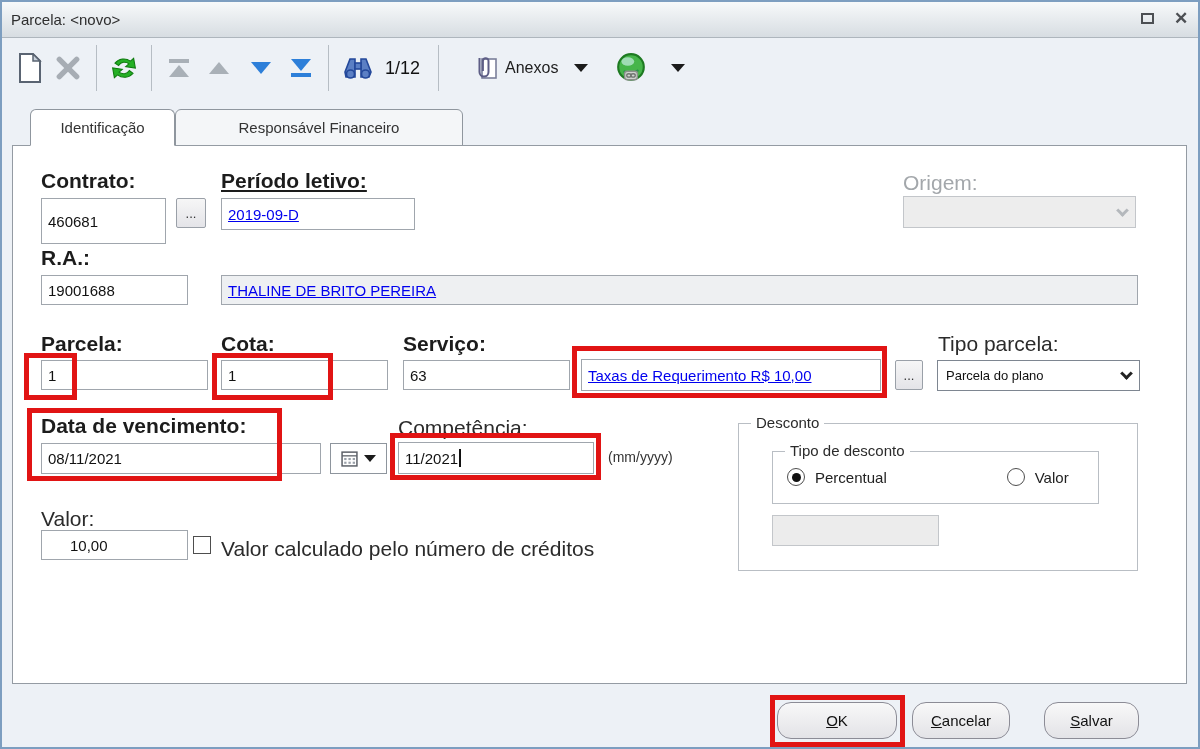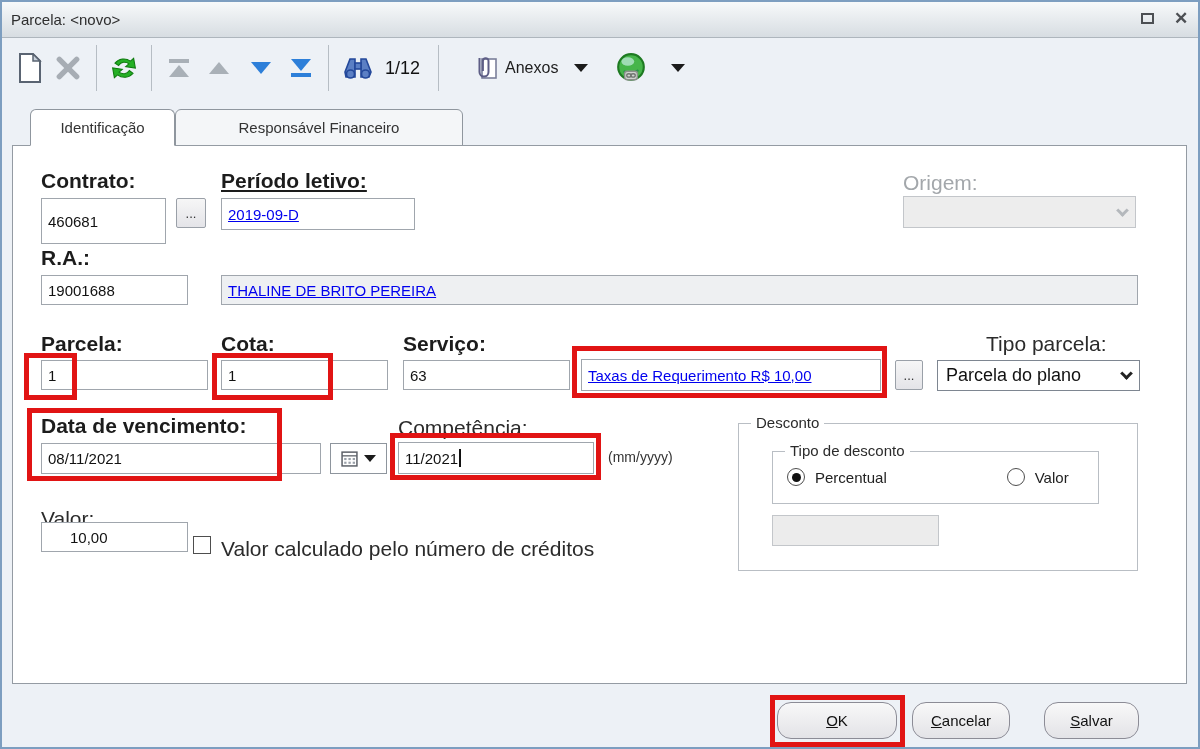--- a/index.html
+++ b/index.html
@@ -62,21 +62,21 @@
   .field.gray { background:#eef0f2; }
   .field.disabled { background:#ececec; border-color:#c3c6ca; }
   .link { color:#0000ee; text-decoration:underline; cursor:pointer; }
   .browse {
     position:absolute; background:linear-gradient(#f6f6f6,#e4e4e8); border:1px solid #9aa0a8;
     font-size:13px; color:#333; display:flex; align-items:flex-end; justify-content:center;
     padding-bottom:6px; border-radius:2px; cursor:pointer;
   }
   .select {
     position:absolute; background:#fff; border:1px solid #7e8691;
-    font-size:18px; color:#111; padding:0 8px; display:flex; align-items:center; justify-content:space-between;
+    font-size:13px; color:#111; padding:0 8px; display:flex; align-items:center; justify-content:space-between;
   }
   .select.disabled { background:#ededed; border-color:#c3c6ca; }
   .chev { width:9px; height:9px; border-right:3px solid #222; border-bottom:3px solid #222; transform:rotate(45deg); margin-top:-4px; }
   .chev.gray { border-color:#b4b8bc; }
   .groupbox { position:absolute; border:1px solid #b9bec4; }
   .groupbox > .legend {
     position:absolute; top:-10px; left:12px; background:#fff; padding:0 5px;
     font-size:15px; color:#2b2b2b; white-space:nowrap;
   }
   .radio-row { position:absolute; display:flex; align-items:center; gap:10px; }
@@ -240,21 +240,21 @@
     <span class="lbl b" style="left:390px; top:186px;">Serviço:</span>
     <div class="field" style="left:390px; top:214px; width:167px; height:30px;">
       <span>63</span>
     </div>
     <div class="field" style="left:568px; top:213px; width:300px; height:32px;">
       <span class="link">Taxas de Requerimento R$ 10,00</span>
     </div>
     <div class="browse" style="left:882px; top:214px; width:28px; height:30px;">
       <span>...</span>
     </div>
-    <span class="lbl" style="left:925px; top:186px;margin-left:48px;">Tipo parcela:</span>
+    <span class="lbl" style="left:925px; top:186px;">Tipo parcela:</span>
     <div class="select" style="left:924px; top:214px; width:203px; height:31px;">
       <span>Parcela do plano</span>
       <span class="chev"></span>
     </div>
 
     <span class="lbl b" style="left:28px; top:268px;">Data de vencimento:</span>
     <div class="field" style="left:28px; top:297px; width:280px; height:31px;">
       <span>08/11/2021</span>
     </div>
     <div class="datebtn" style="left:317px; top:297px; width:57px; height:31px;">
@@ -285,21 +285,21 @@
           <span class="radio sel"></span>
           <span class="radio-label">Percentual</span>
           <span class="radio" style="margin-left:110px;"></span>
           <span class="radio-label">Valor</span>
         </div>
       </div>
       <div class="field disabled" style="left:33px; top:91px; width:167px; height:31px;"></div>
     </div>
 
     <span class="lbl" style="left:28px; top:361px;">Valor:</span>
-    <div class="field" style="left:28px; top:376px; width:147px; height:30px;padding-left:28px;">
+    <div class="field" style="left:28px; top:384px; width:147px; height:30px;padding-left:28px;">
       <span>10,00</span>
     </div>
     <span class="checkbox" style="left:180px; top:390px;"></span>
     <span class="lbl" style="left:208px; top:391px;">Valor calculado pelo número de créditos</span>
   </div>
 
   <div class="footer-btn" style="left:775px; width:120px;">
     <span>OK</span>
   </div>
   <div class="footer-btn" style="left:910px; width:98px;">

